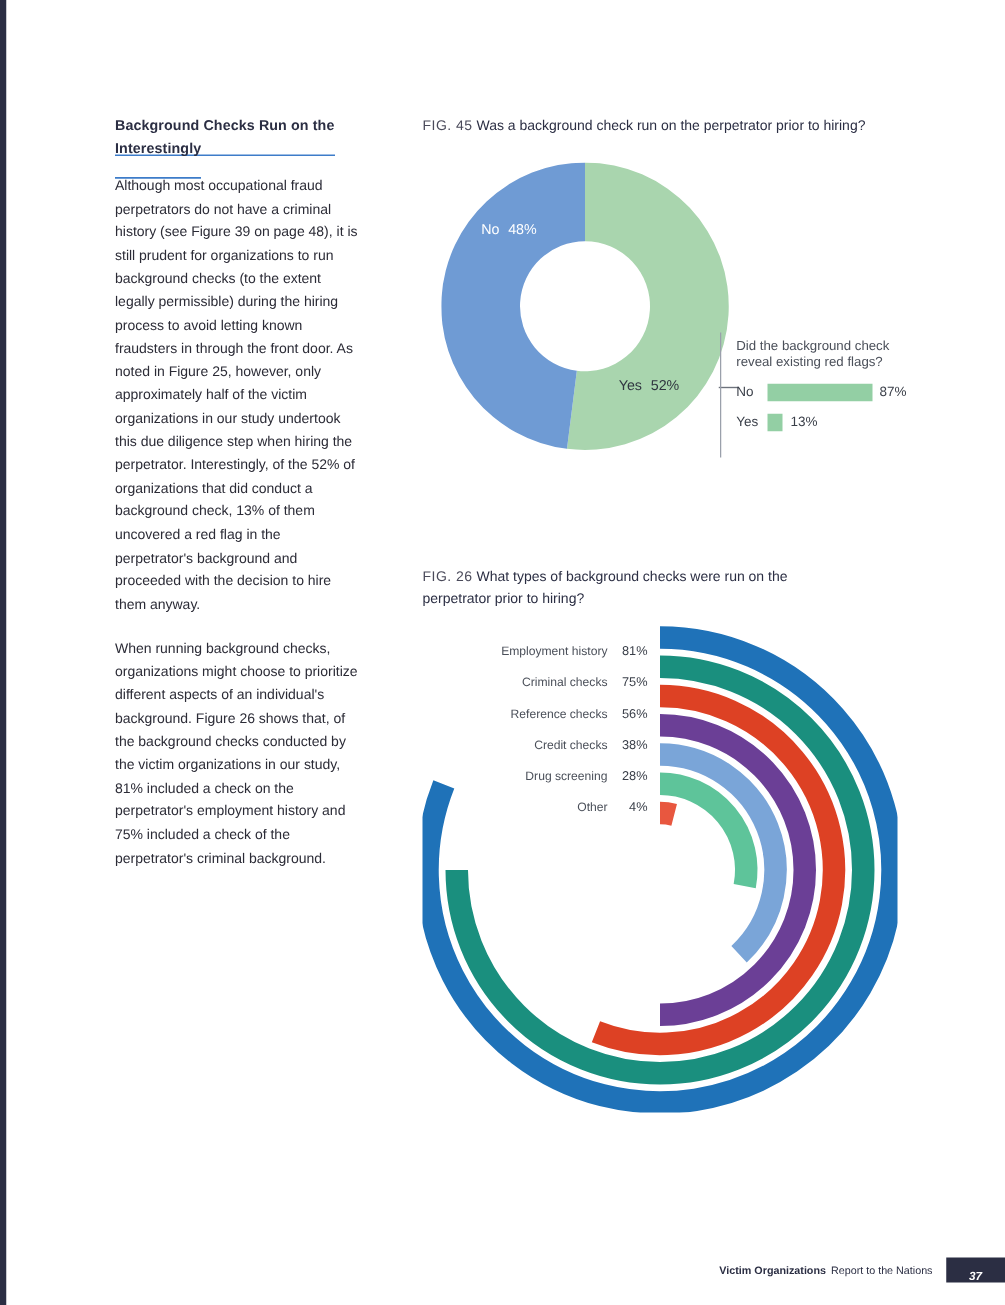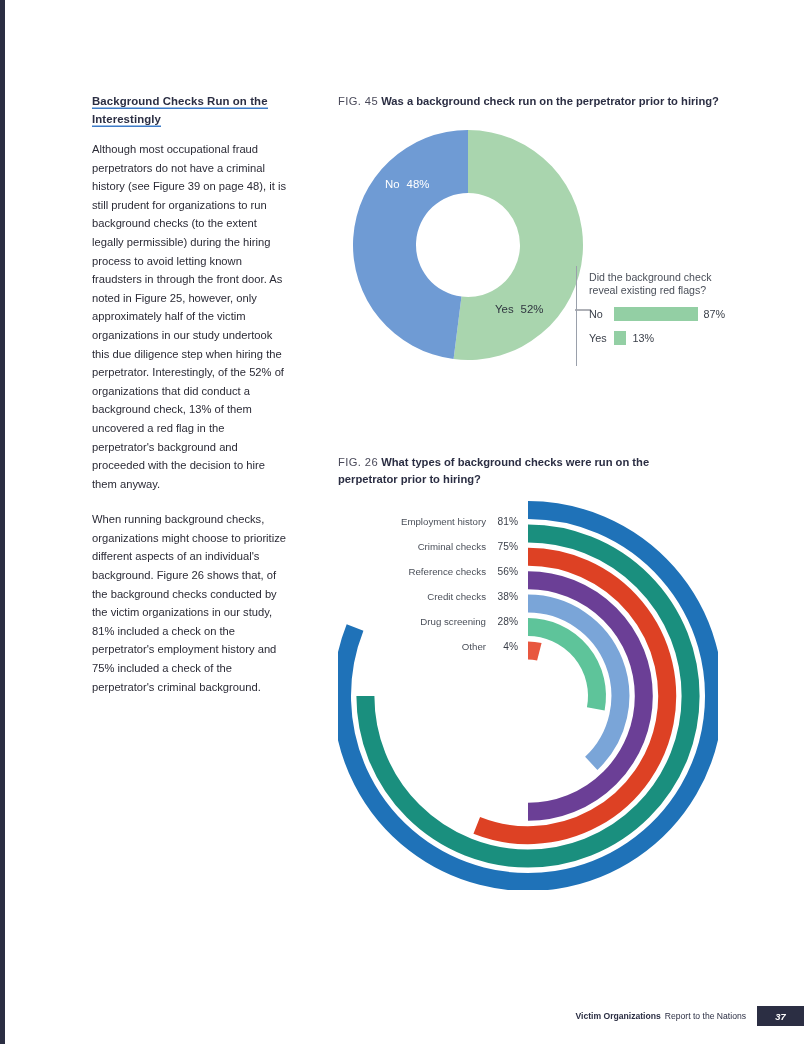--- a/index.html
+++ b/index.html
@@ -41,21 +41,21 @@
     font-size: 11.4px;
     font-weight: bold;
     color: #2b2e43;
     line-height: 18px;
     margin: 0 0 12px 0;
     letter-spacing: .1px;
   }
   .section-heading span.hl {
     display: inline;
     box-shadow: inset 0 -1.5px 0 0 #3d7cc9;
-    padding-bottom: 2px;
+    padding-bottom: 18px;
   }
   .body-par {
     font-size: 11.2px;
     line-height: 18.6px;
     color: #2b2b36;
     margin: 0 0 17px 0;
     text-align: left;
   }
 
   
@@ -64,21 +64,21 @@
     font-size: 11.2px;
     line-height: 16.5px;
     color: #2b2e43;
   }
   .fig-title .fig-num {
     color: #4a4a5a;
     font-weight: normal;
     letter-spacing: .4px;
   }
   .fig-title .fig-text {
-    font-weight: bold;
+    font-weight: normal;
   }
   #fig25-title { left: 338px; top: 93px; width: 430px; }
   #fig26-title { left: 338px; top: 454px; width: 350px; }
 
   
   #fig25-wrap {
     position: absolute;
     left: 353px;
     top: 130px;
     width: 430px;
@@ -194,21 +194,21 @@
     padding-right: 11px;
   }
   #footer-section {
     font-weight: bold;
     margin-right: 4px;
   }
   #footer-pagebox {
     width: 47px;
     background: #2b2e43;
     display: flex;
-    align-items: center;
+    align-items: flex-end;
     justify-content: center;
   }
   #footer-pagenum {
     color: #ffffff;
     font-size: 9.4px;
     font-weight: bold;
     font-style: italic;
   }
 </style>
 </head>

